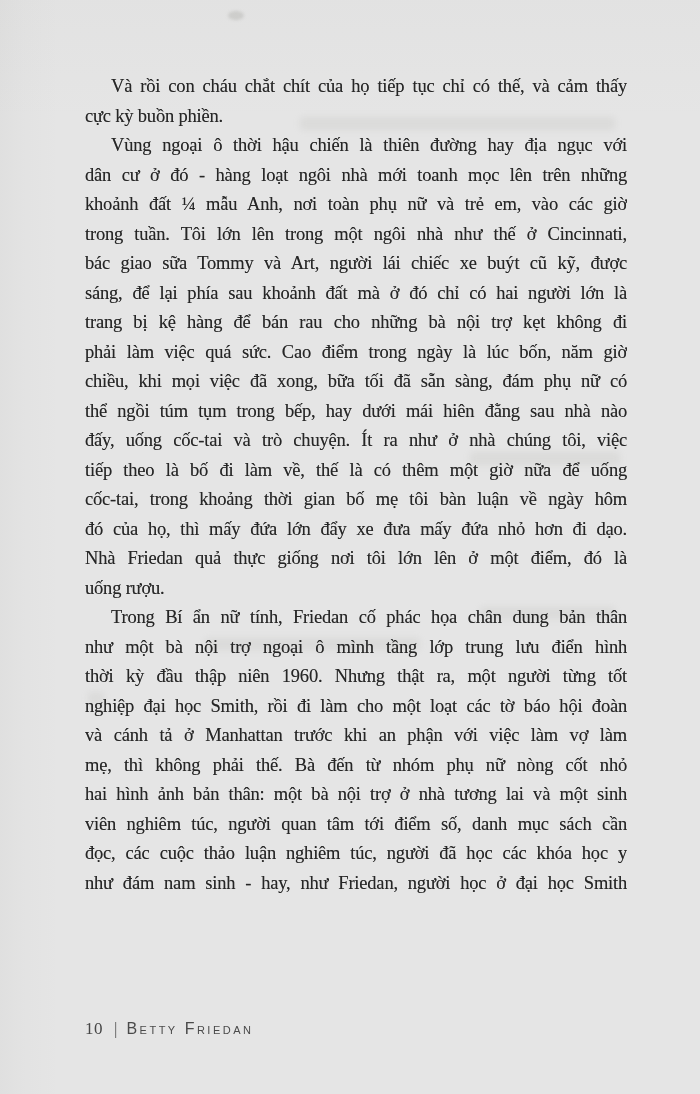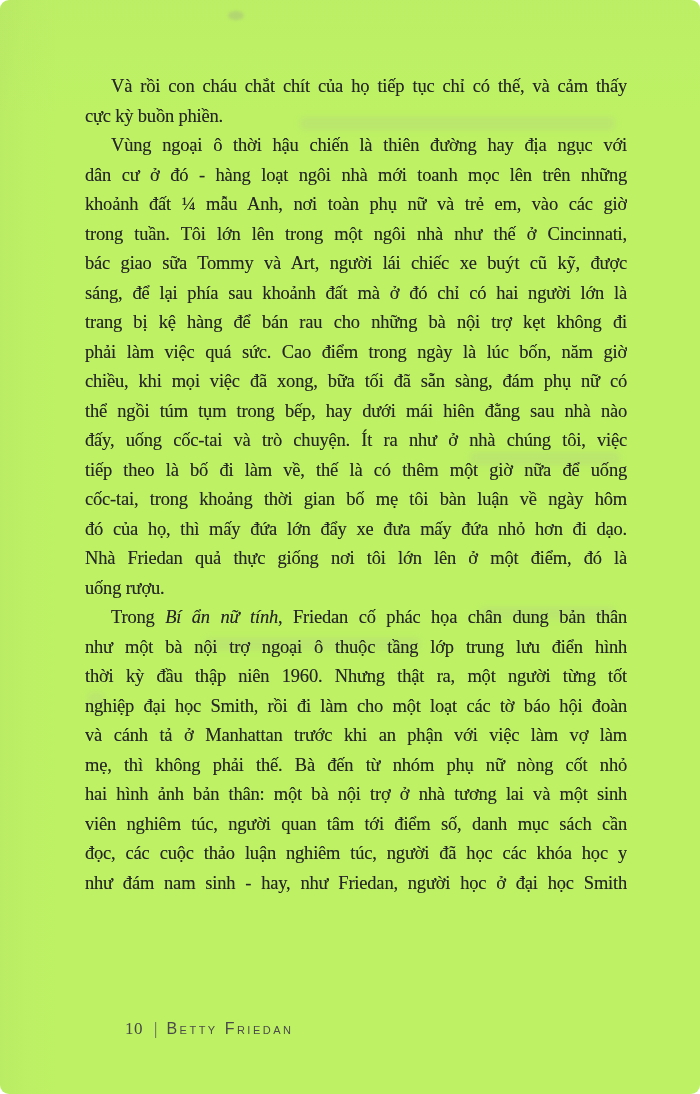--- a/index.html
+++ b/index.html
@@ -43,34 +43,33 @@
   }
   .line.indent { text-indent: 26px; }
   .line.justify { text-align: justify; }
   
   .line.justify::after {
     content: "";
     display: inline-block;
     width: 100%;
     height: 0;
   }
-  .it { font-style: italic; }
+  .it { }
 
   .footer {
     position: absolute;
     left: 85px;
     top: 1019px;
     display: flex;
     align-items: baseline;
     color: #474747;
   }
   .footer .pagenum {
     font-size: 17px;
     letter-spacing: 0.5px;
-    margin-left: 40px;
   }
   .footer .sep {
     font-size: 17px;
     font-weight: 300;
     color: #5a5a5a;
     margin: 0 9px 0 11px;
   }
   .footer .running-title {
     font-variant: small-caps;
     font-family: "Liberation Sans", "DejaVu Sans", sans-serif;
@@ -89,21 +88,21 @@
   }
   .artifact.smudge {
     background: rgba(150,150,145,0.28);
     filter: blur(1.5px);
     border-radius: 50%;
   }
 </style>
 </head>
 <body>
 
-<div class="book-page" style="background: #bef264; color: rgb(38, 38, 38); border-radius: 9px;">
+<div class="book-page" style="background: #e5e5e5; color: rgb(38, 38, 38);">
 
   <div class="artifact smudge" style="left:228px; top:11px; width:16px; height:9px;"></div>
   <div class="artifact" style="left:300px; top:117px; width:315px; height:13px;"></div>
   <div class="artifact" style="left:470px; top:452px; width:150px; height:13px;"></div>
   <div class="artifact" style="left:480px; top:607px; width:135px; height:12px;"></div>
   <div class="artifact" style="left:205px; top:638px; width:215px; height:12px;"></div>
   <div class="artifact" style="left:88px;  top:692px; width:16px;  height:12px;"></div>
 
   <div class="text-block">
       <div class="line indent justify"><span>Và rồi con cháu chắt chít của họ tiếp tục chỉ có thế, và cảm thấy</span></div>
@@ -118,21 +117,21 @@
       <div class="line justify"><span>phải làm việc quá sức. Cao điểm trong ngày là lúc bốn, năm giờ</span></div>
       <div class="line justify"><span>chiều, khi mọi việc đã xong, bữa tối đã sẵn sàng, đám phụ nữ có</span></div>
       <div class="line justify"><span>thể ngồi túm tụm trong bếp, hay dưới mái hiên đằng sau nhà nào</span></div>
       <div class="line justify"><span>đấy, uống cốc-tai và trò chuyện. Ít ra như ở nhà chúng tôi, việc</span></div>
       <div class="line justify"><span>tiếp theo là bố đi làm về, thế là có thêm một giờ nữa để uống</span></div>
       <div class="line justify"><span>cốc-tai, trong khoảng thời gian bố mẹ tôi bàn luận về ngày hôm</span></div>
       <div class="line justify"><span>đó của họ, thì mấy đứa lớn đẩy xe đưa mấy đứa nhỏ hơn đi dạo.</span></div>
       <div class="line justify"><span>Nhà Friedan quả thực giống nơi tôi lớn lên ở một điểm, đó là</span></div>
       <div class="line"><span>uống rượu.</span></div>
       <div class="line indent justify"><span>Trong </span><span class="it">Bí ẩn nữ tính</span><span>, Friedan cố phác họa chân dung bản thân</span></div>
-      <div class="line justify"><span>như một bà nội trợ ngoại ô thuộc tầng lớp trung lưu điển hình</span></div>
+      <div class="line justify"><span>như một bà nội trợ ngoại ô mình tầng lớp trung lưu điển hình</span></div>
       <div class="line justify"><span>thời kỳ đầu thập niên 1960. Nhưng thật ra, một người từng tốt</span></div>
       <div class="line justify"><span>nghiệp đại học Smith, rồi đi làm cho một loạt các tờ báo hội đoàn</span></div>
       <div class="line justify"><span>và cánh tả ở Manhattan trước khi an phận với việc làm vợ làm</span></div>
       <div class="line justify"><span>mẹ, thì không phải thế. Bà đến từ nhóm phụ nữ nòng cốt nhỏ</span></div>
       <div class="line justify"><span>hai hình ảnh bản thân: một bà nội trợ ở nhà tương lai và một sinh</span></div>
       <div class="line justify"><span>viên nghiêm túc, người quan tâm tới điểm số, danh mục sách cần</span></div>
       <div class="line justify"><span>đọc, các cuộc thảo luận nghiêm túc, người đã học các khóa học y</span></div>
       <div class="line justify"><span>như đám nam sinh - hay, như Friedan, người học ở đại học Smith</span></div>
     </div>
 

